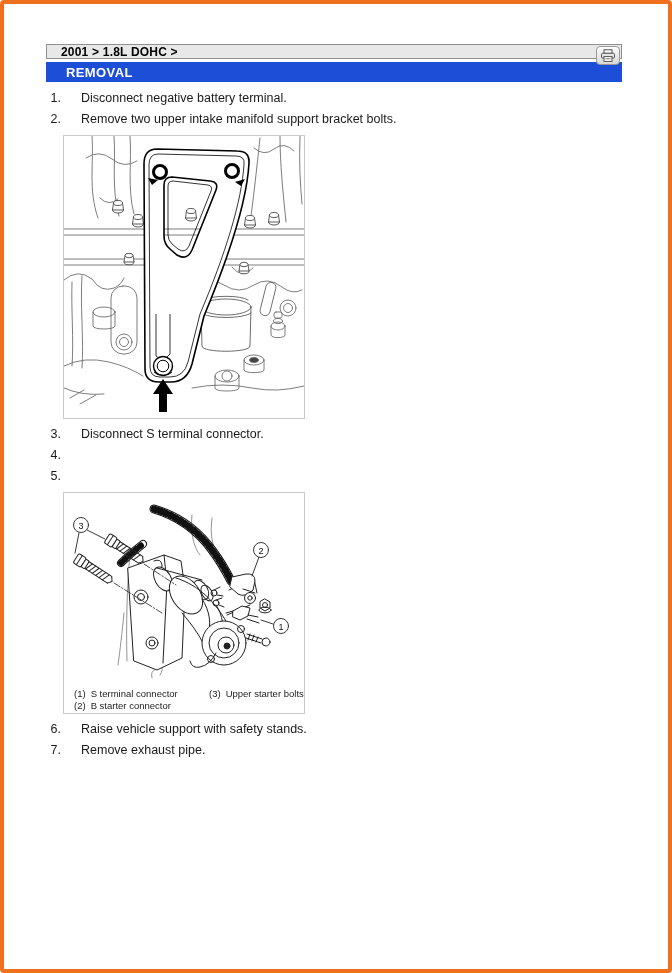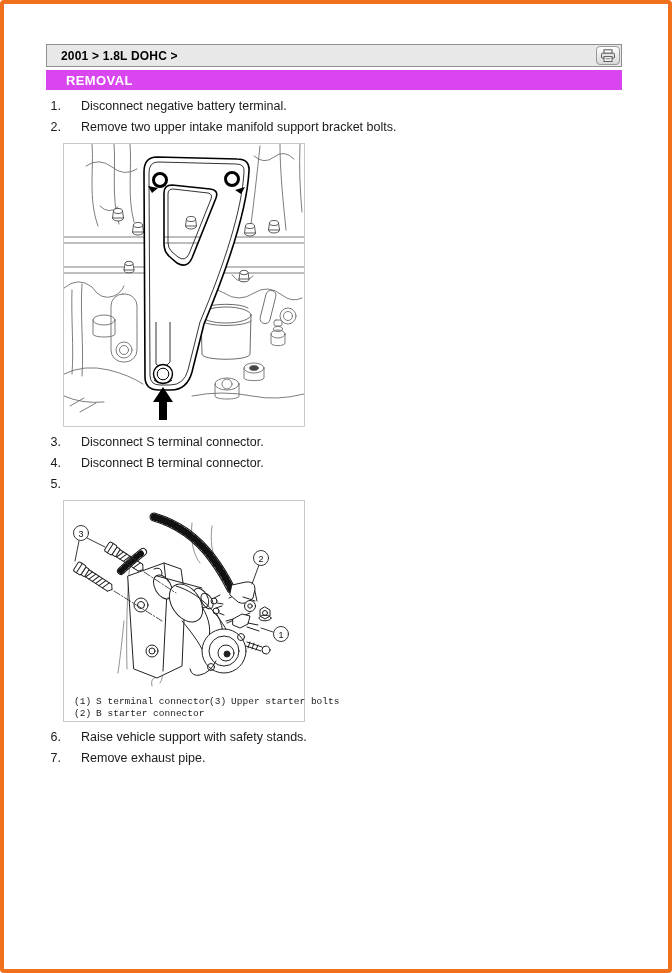--- a/index.html
+++ b/index.html
@@ -3,52 +3,52 @@
 <meta charset="utf-8">
 <style>
   html,body { margin:0; padding:0; background:#fff; }
   body { width:672px; height:973px; overflow:hidden;
          font-family:"Liberation Sans", sans-serif; }
   .page { box-sizing:border-box; width:672px; height:973px;
           border:4px solid #F0701D; border-radius:4px; background:#fff; }
   .content { padding:40px 0 0 42px; width:576px; }
 
   
-  .topbar { position:relative; box-sizing:border-box; width:576px; height:23px;
+  .topbar { position:relative; box-sizing:border-box; width:576px; height:15px;
             background:#E8E8E8; border:1px solid #8F8F8F;
             display:flex; align-items:center; }
   .crumb { font-size:12px; font-weight:bold; color:#000; padding-left:14px;
            letter-spacing:0.2px; }
   .print-btn { position:absolute; right:1px; top:1px; width:24px; height:19px;
                box-sizing:border-box; border:1px solid #9A9A9A; border-radius:4px;
                background:linear-gradient(#FEFEFE,#D8D8D8);
                display:flex; align-items:center; justify-content:center;
                padding:0; cursor:pointer; }
 
   
-  .section-bar { margin-top:3px; width:576px; height:20px; background:#d946ef;
+  .section-bar { margin-top:3px; width:576px; height:20px; background:#1d4ed8;
                  display:flex; align-items:center; }
   .section-title { color:#fff; font-weight:bold; font-size:13px;
                    padding-left:20px; letter-spacing:0.4px; }
 
   
   .steps { margin-top:6px; font-size:12.5px; color:#1A1A1A; }
   .step { display:flex; line-height:21px; }
   .step-num { flex:0 0 15px; width:15px; text-align:right; }
   .step-text { margin-left:20px; }
 
   
   .figure { position:relative; margin:5px 0 5px 17px; width:242px;
             box-sizing:border-box; border:1px solid #C9C9C9; background:#fff; }
   .figure.f1 { height:284px; }
   .figure.f2 { height:222px; }
   .figure svg { display:block; }
 
   .legend-item { position:absolute; font-size:9.5px; color:#1C1C1C;
-                 white-space:nowrap;font-family:Liberation Mono, monospace; }
+                 white-space:nowrap; }
   .legend-item .lnum { margin-right:5px; }
   .lg-1 { left:10px;  top:195px; }
   .lg-2 { left:10px;  top:207px; }
   .lg-3 { left:145px; top:195px; }
 </style>
 </head>
 <body>
 
 <div class="page">
   <div class="content">
@@ -195,21 +195,20 @@
           <polygon points="99,243 89,258 95,258 95,276 103,276 103,258 109,258" fill="#000"></polygon>
         </svg>
       </div>
 
       <div class="step">
         <span class="step-num">3.</span>
         <span class="step-text">Disconnect S terminal connector.</span>
       </div>
       <div class="step">
         <span class="step-num">4.</span>
-        <span class="step-text">Disconnect B terminal connector.</span>
       </div>
       <div class="step">
         <span class="step-num">5.</span>
       </div>
 
       <div class="figure f2">
         <svg width="240" height="190" viewBox="0 0 240 190">
           <g stroke="#222" fill="none" stroke-width="1" stroke-linecap="round" stroke-linejoin="round">
 
             <g stroke="#777" stroke-width="0.8">

